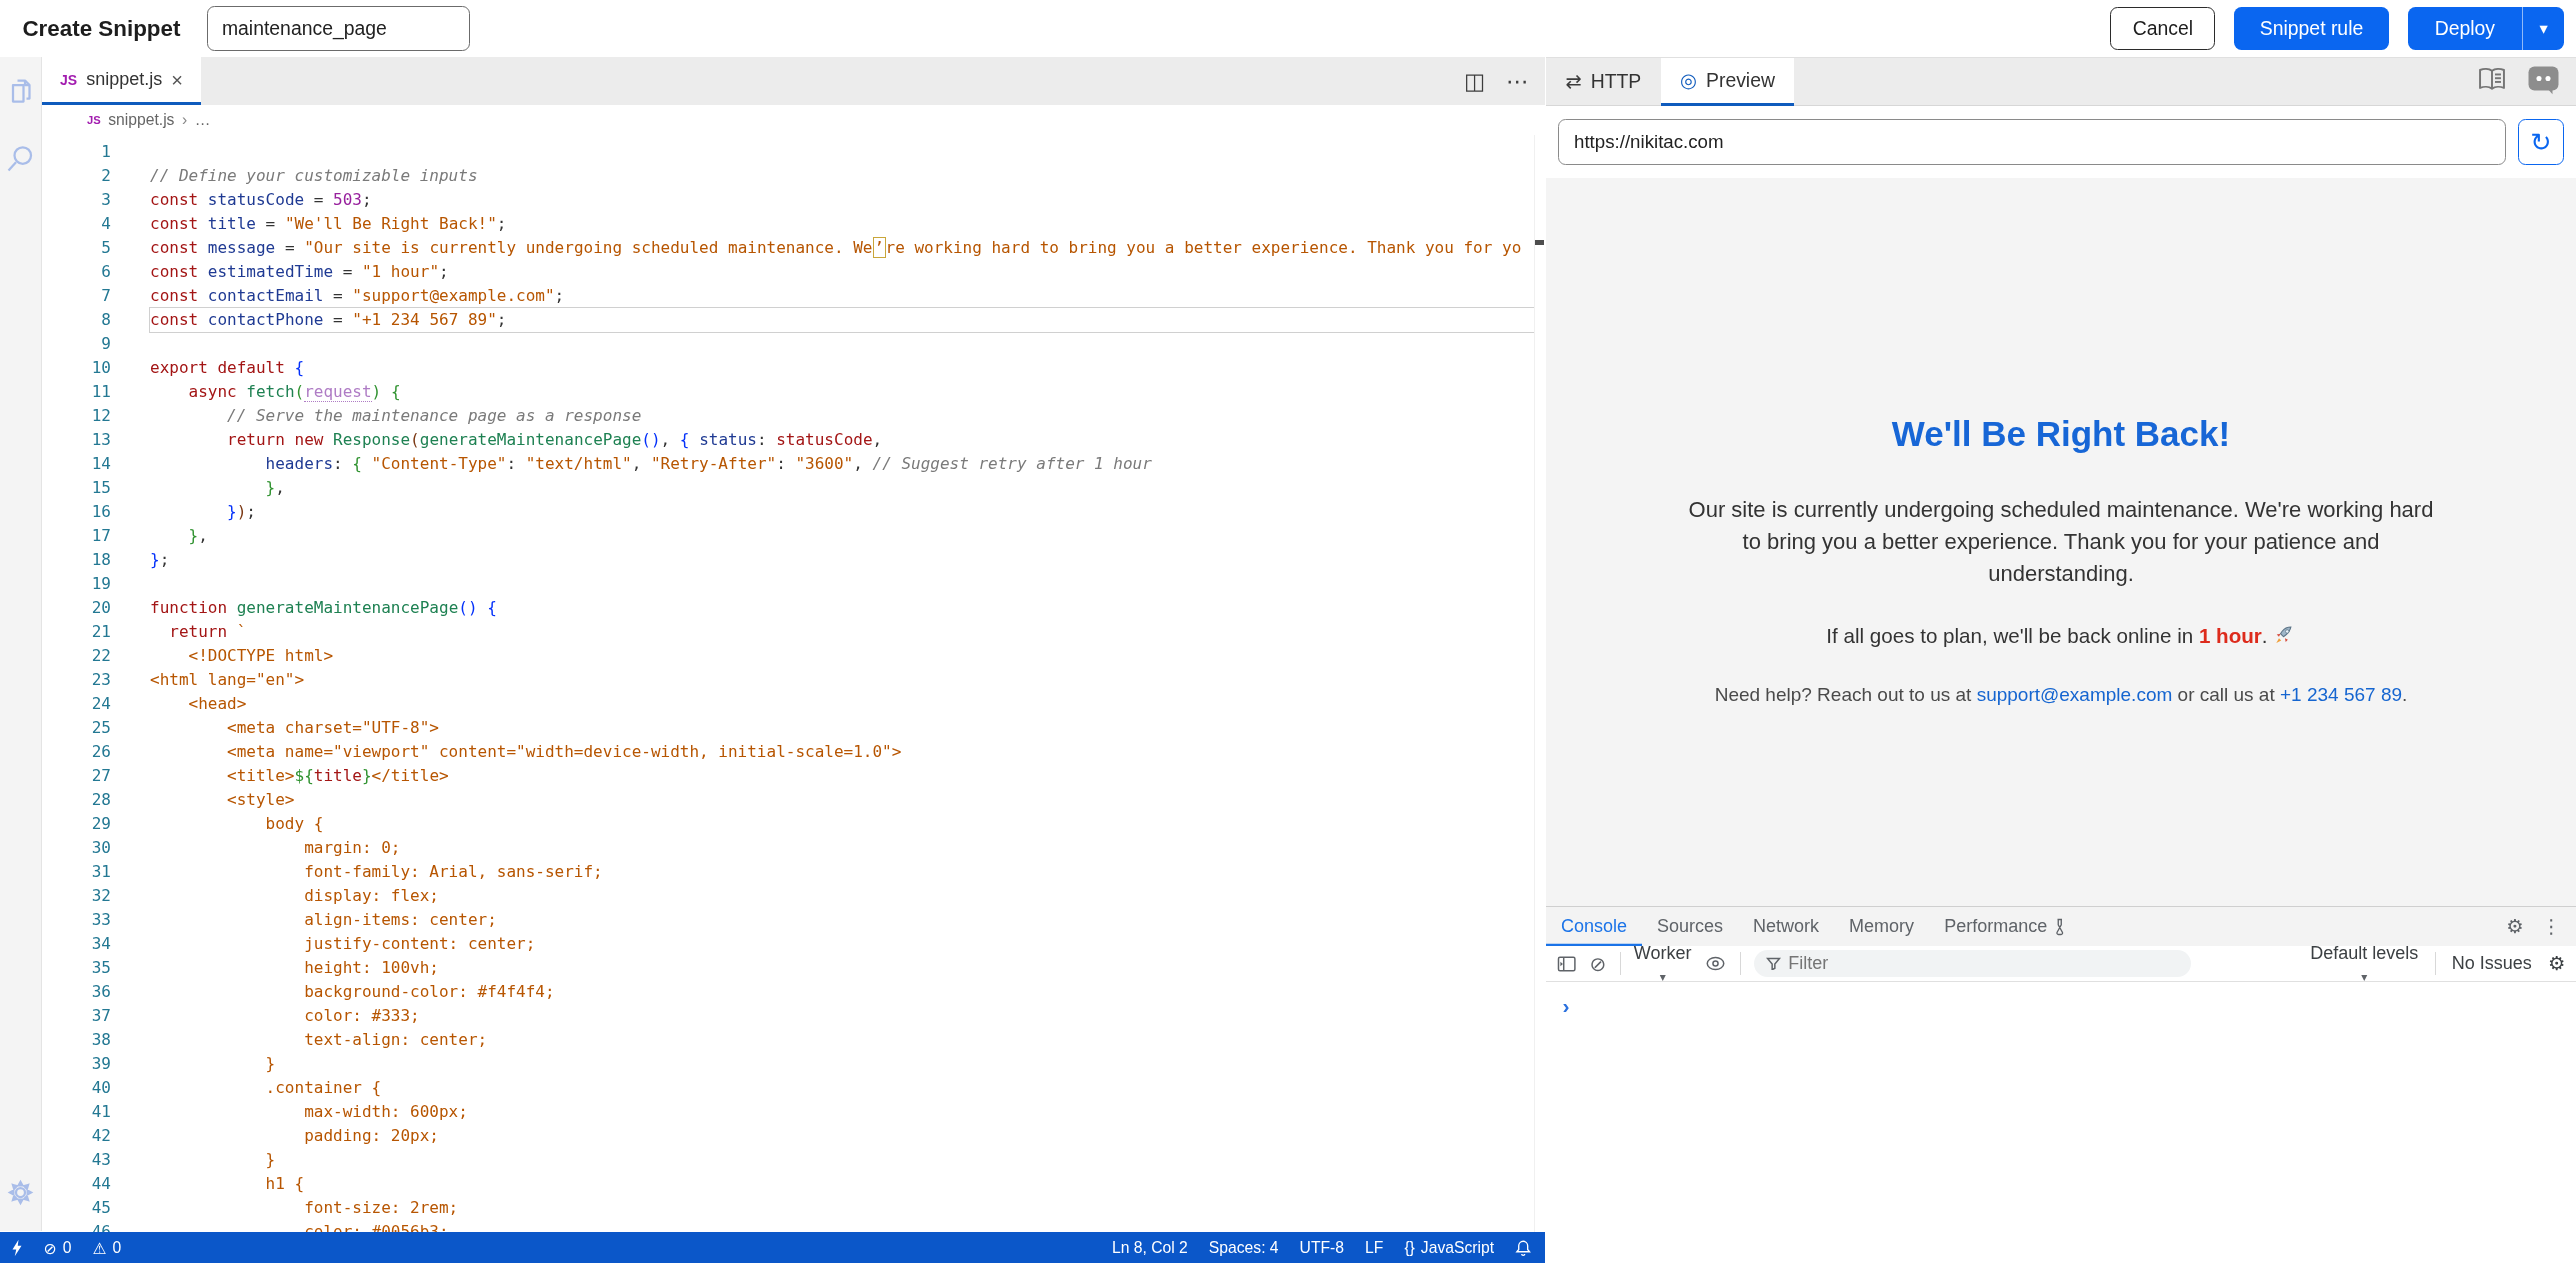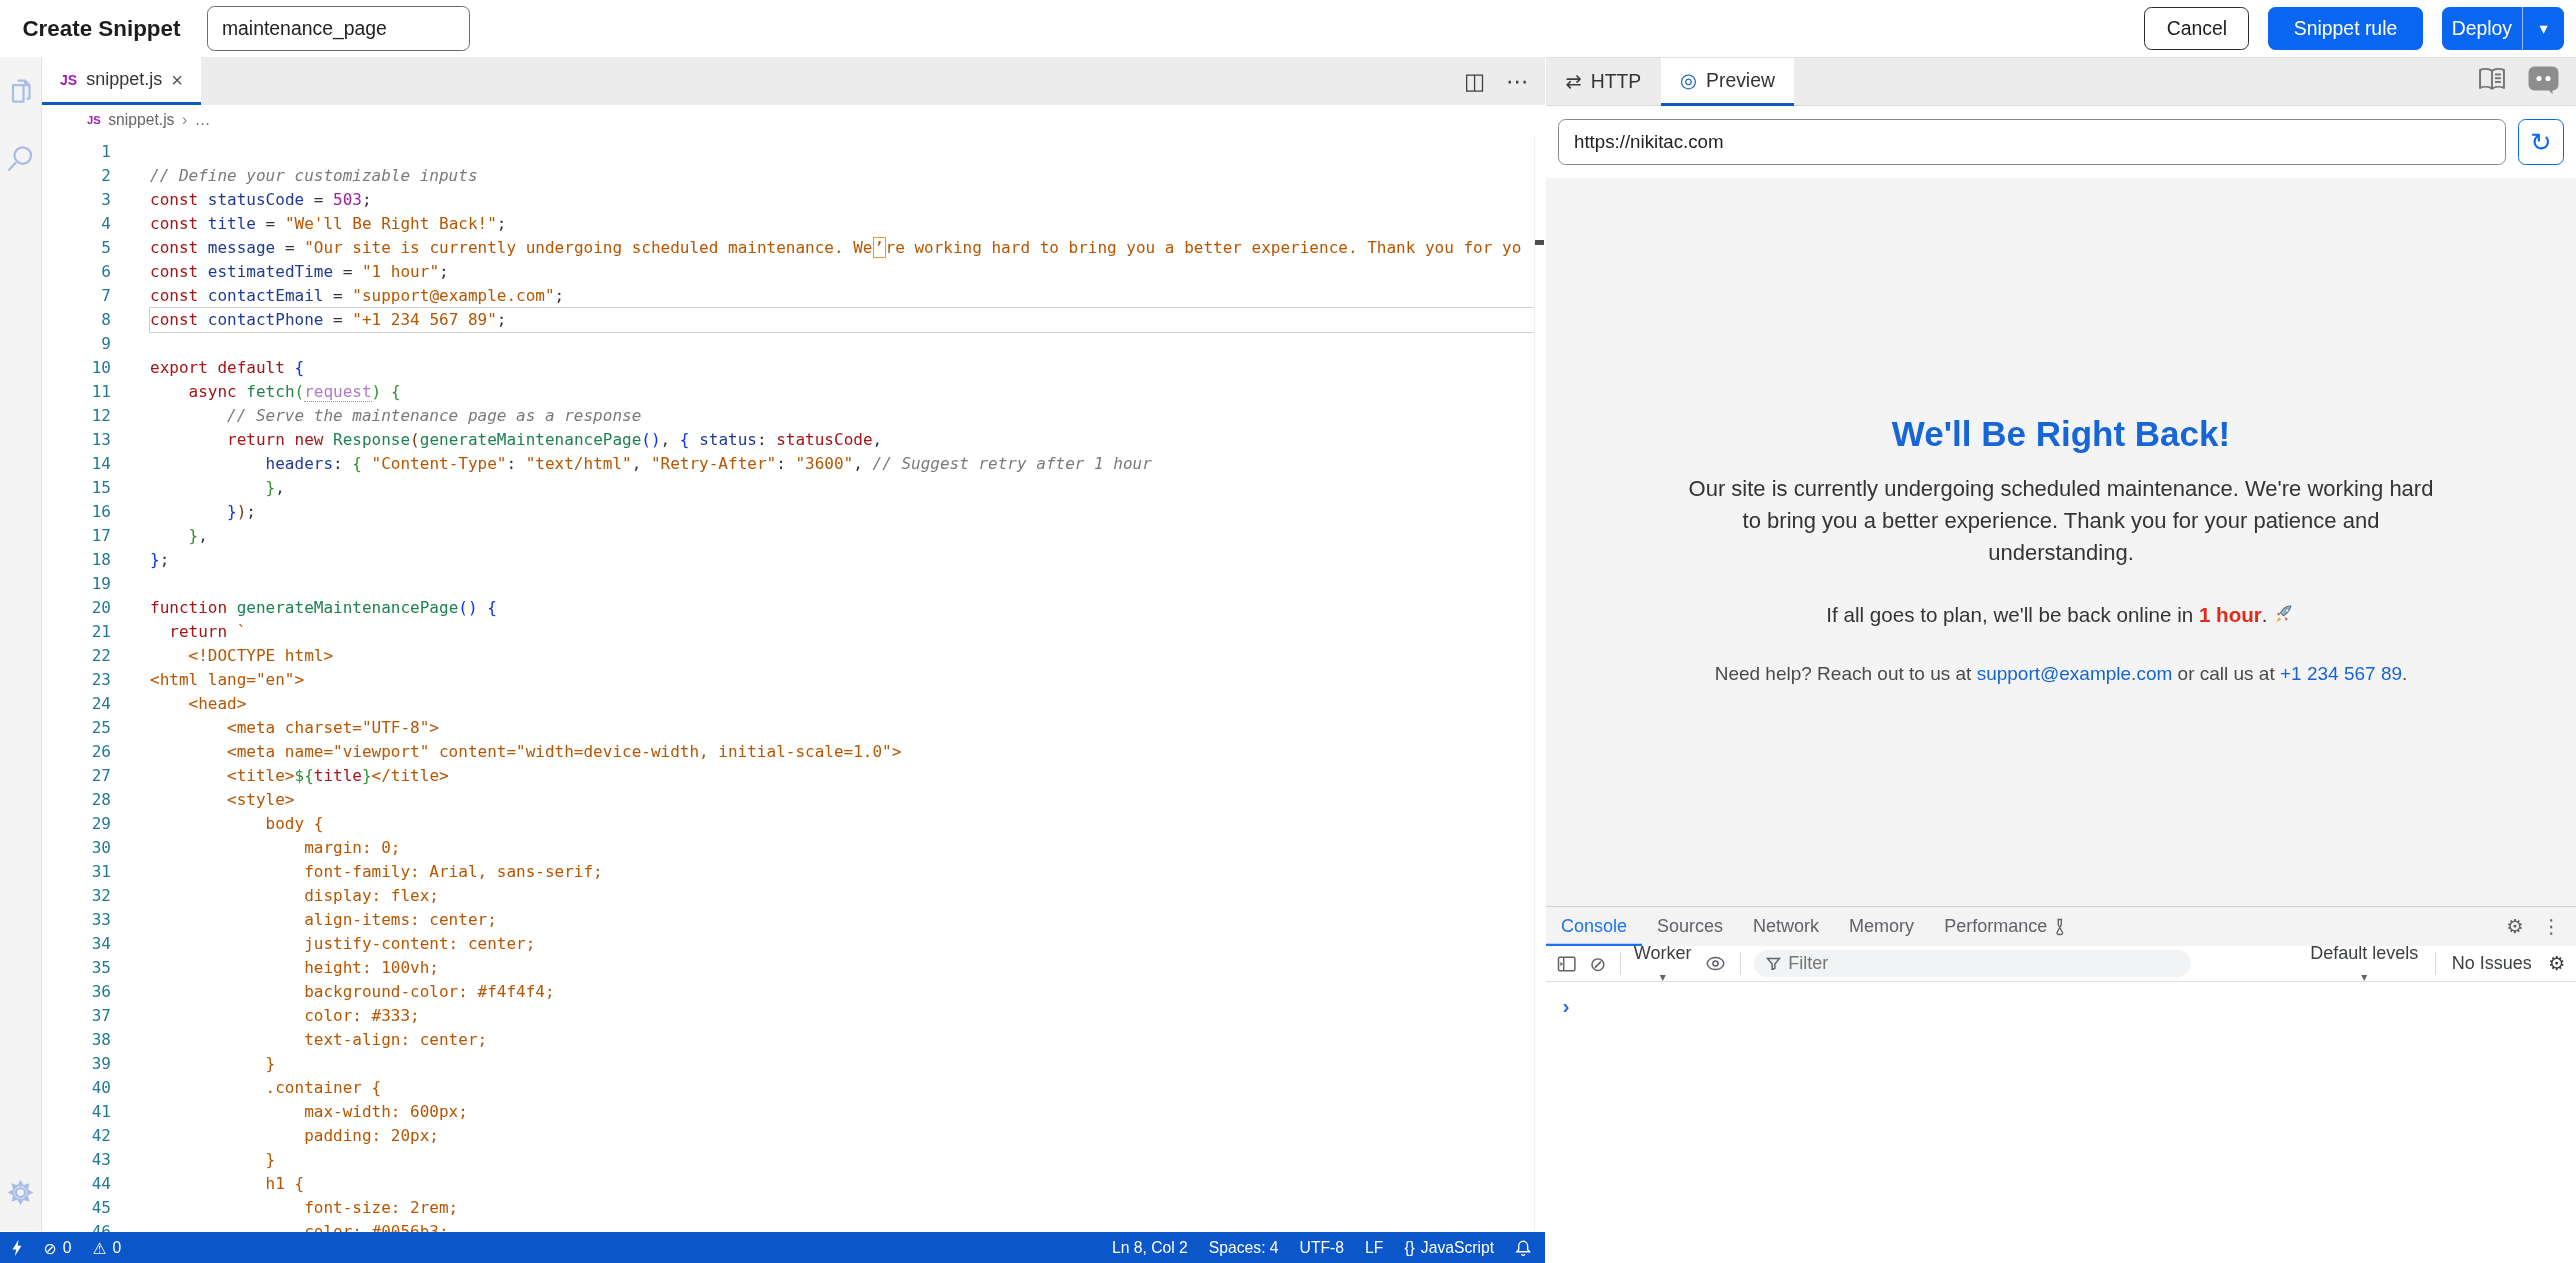--- a/index.html
+++ b/index.html
@@ -12,21 +12,21 @@
   .tb-left { display:flex; align-items:center; gap:27px; padding-left:22.4px; }
   .tb-title { font-size:22.4px; font-weight:bold; color:#1d1d1d; }
   .name-input { width:263px; height:45px; border:1.5px solid #6b6b6b; border-radius:7.5px;
     font-size:19.4px; color:#222; padding:0 13.5px; outline:none; font-family:"Liberation Sans",sans-serif; }
   .tb-right { display:flex; align-items:center; gap:19px; padding-right:12px; }
   .btn { height:43px; border-radius:7.5px; font-size:19.4px; display:flex; align-items:center;
     justify-content:center; cursor:pointer; font-family:"Liberation Sans",sans-serif; }
   .btn-secondary { width:105px; background:#fff; border:1.5px solid #2b2b2b; color:#1d1d1d; }
   .btn-primary { background:#0a66f0; color:#fff; border:none; padding:0 25.4px; }
   .split { display:flex; align-items:stretch; }
-  .split .main { border-radius:7.5px 0 0 7.5px; padding:0 10px; }
+  .split .main { border-radius:7.5px 0 0 7.5px; padding:0 27px; }
   .split .caret { width:42px; background:#0a66f0; color:#fff; border-radius:0 7.5px 7.5px 0;
     border-left:0.7px solid rgba(255,255,255,.55); display:flex; align-items:center; justify-content:center; font-size:16.4px; }
 
   
   .left-pane { position:absolute; left:0; top:57px; width:1545px; height:1207px;
     border-right:0.7px solid #d8d8d8; background:#fff; }
   .activity-bar { position:absolute; left:0; top:0; width:42px; height:1174px; background:#f4f4f4;
     border-right:0.7px solid #e4e4e4; display:flex; flex-direction:column; align-items:center; padding-top:19.4px; gap:33px; }
   .ab-spacer { flex:1; }
   .ab-icon { width:33px; height:33px; display:flex; align-items:center; justify-content:center; cursor:pointer; }
@@ -80,21 +80,21 @@
   .rp-tabs-right { margin-left:auto; display:flex; align-items:center; gap:19.4px; padding-right:16.4px; }
 
   .rp-url { height:72px; background:#fff; display:flex; align-items:center; gap:12px; padding:0 12px; }
   .url-input { flex:1; height:46px; border:1.5px solid #8a8a8a; border-radius:7.5px; font-size:18.7px;
     color:#222; padding:0 15px; outline:none; font-family:"Liberation Sans",sans-serif; }
   .refresh-btn { width:46px; height:46px; border:1.5px solid #0a66f0; border-radius:7.5px; background:#fff;
     color:#0a66f0; font-size:25.4px; display:flex; align-items:center; justify-content:center; cursor:pointer; }
 
   .rp-preview { height:728px; background:#f4f4f4; overflow:hidden; }
   .pv-container { max-width:792px; margin:0 auto; padding-top:236px; text-align:center; }
-  .pv-h1 { font-size:35px; font-weight:bold; color:#1766d6; margin-bottom:19px; }
+  .pv-h1 { font-size:35px; font-weight:bold; color:#1766d6; margin-bottom:40px; }
   .pv-msg { font-size:22px; color:#333; line-height:32px; max-width:755px; margin:0 auto 34px; }
   .pv-eta { font-size:20.6px; color:#333; margin-bottom:36px; }
   .pv-eta b { color:#dd2b1c; }
   .pv-help { font-size:19px; color:#4a4a4a; }
   .pv-link { color:#1565d0; cursor:pointer; }
   .rocket { vertical-align:-3px; }
 
   .rp-console { height:357px; border-top:0.7px solid #cfcfcf; background:#fff; }
   .ct-tabs { height:39px; background:#f3f3f3; display:flex; align-items:stretch; font-size:18px; color:#5f6368; }
   .ct-tab { display:flex; align-items:center; padding:0 15px; cursor:pointer; gap:6px; }

